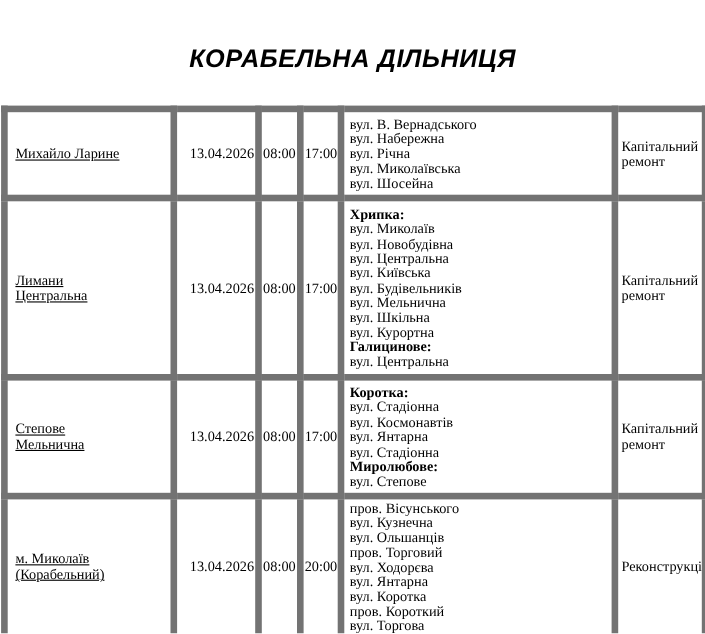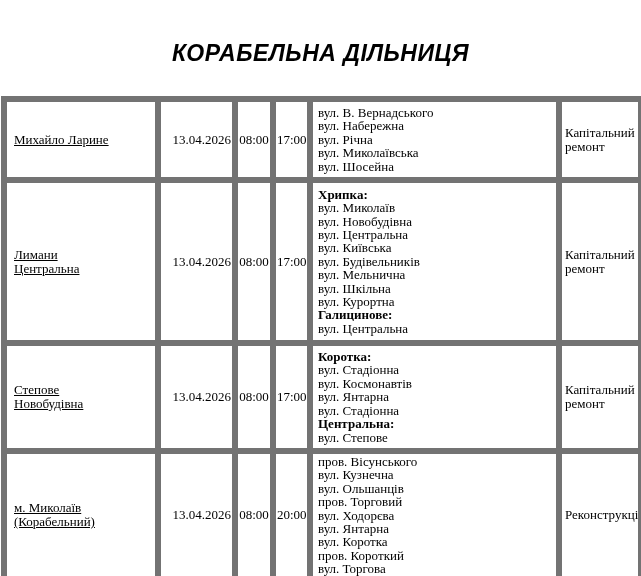--- a/index.html
+++ b/index.html
@@ -104,32 +104,32 @@
             <div>вул. Шкільна</div>
             <div>вул. Курортна</div>
             <div class="bold">Галицинове:</div>
             <div>вул. Центральна</div>
           </td>
         <td class="col-type">Капітальний ремонт</td>
       </tr>
       <tr class="row-3">
         <td class="col-location">
             <div>Степове</div>
-            <div>Новобудівна</div>
+            <div>Мельнична</div>
           </td>
         <td class="col-date">13.04.2026</td>
         <td class="col-time">08:00</td>
         <td class="col-time">17:00</td>
         <td class="col-streets">
             <div class="bold">Коротка:</div>
             <div>вул. Стадіонна</div>
             <div>вул. Космонавтів</div>
             <div>вул. Янтарна</div>
             <div>вул. Стадіонна</div>
-            <div class="bold">Центральна:</div>
+            <div class="bold">Миролюбове:</div>
             <div>вул. Степове</div>
           </td>
         <td class="col-type">Капітальний ремонт</td>
       </tr>
       <tr class="row-4">
         <td class="col-location">
             <div>м. Миколаїв (Корабельний)</div>
           </td>
         <td class="col-date">13.04.2026</td>
         <td class="col-time">08:00</td>

